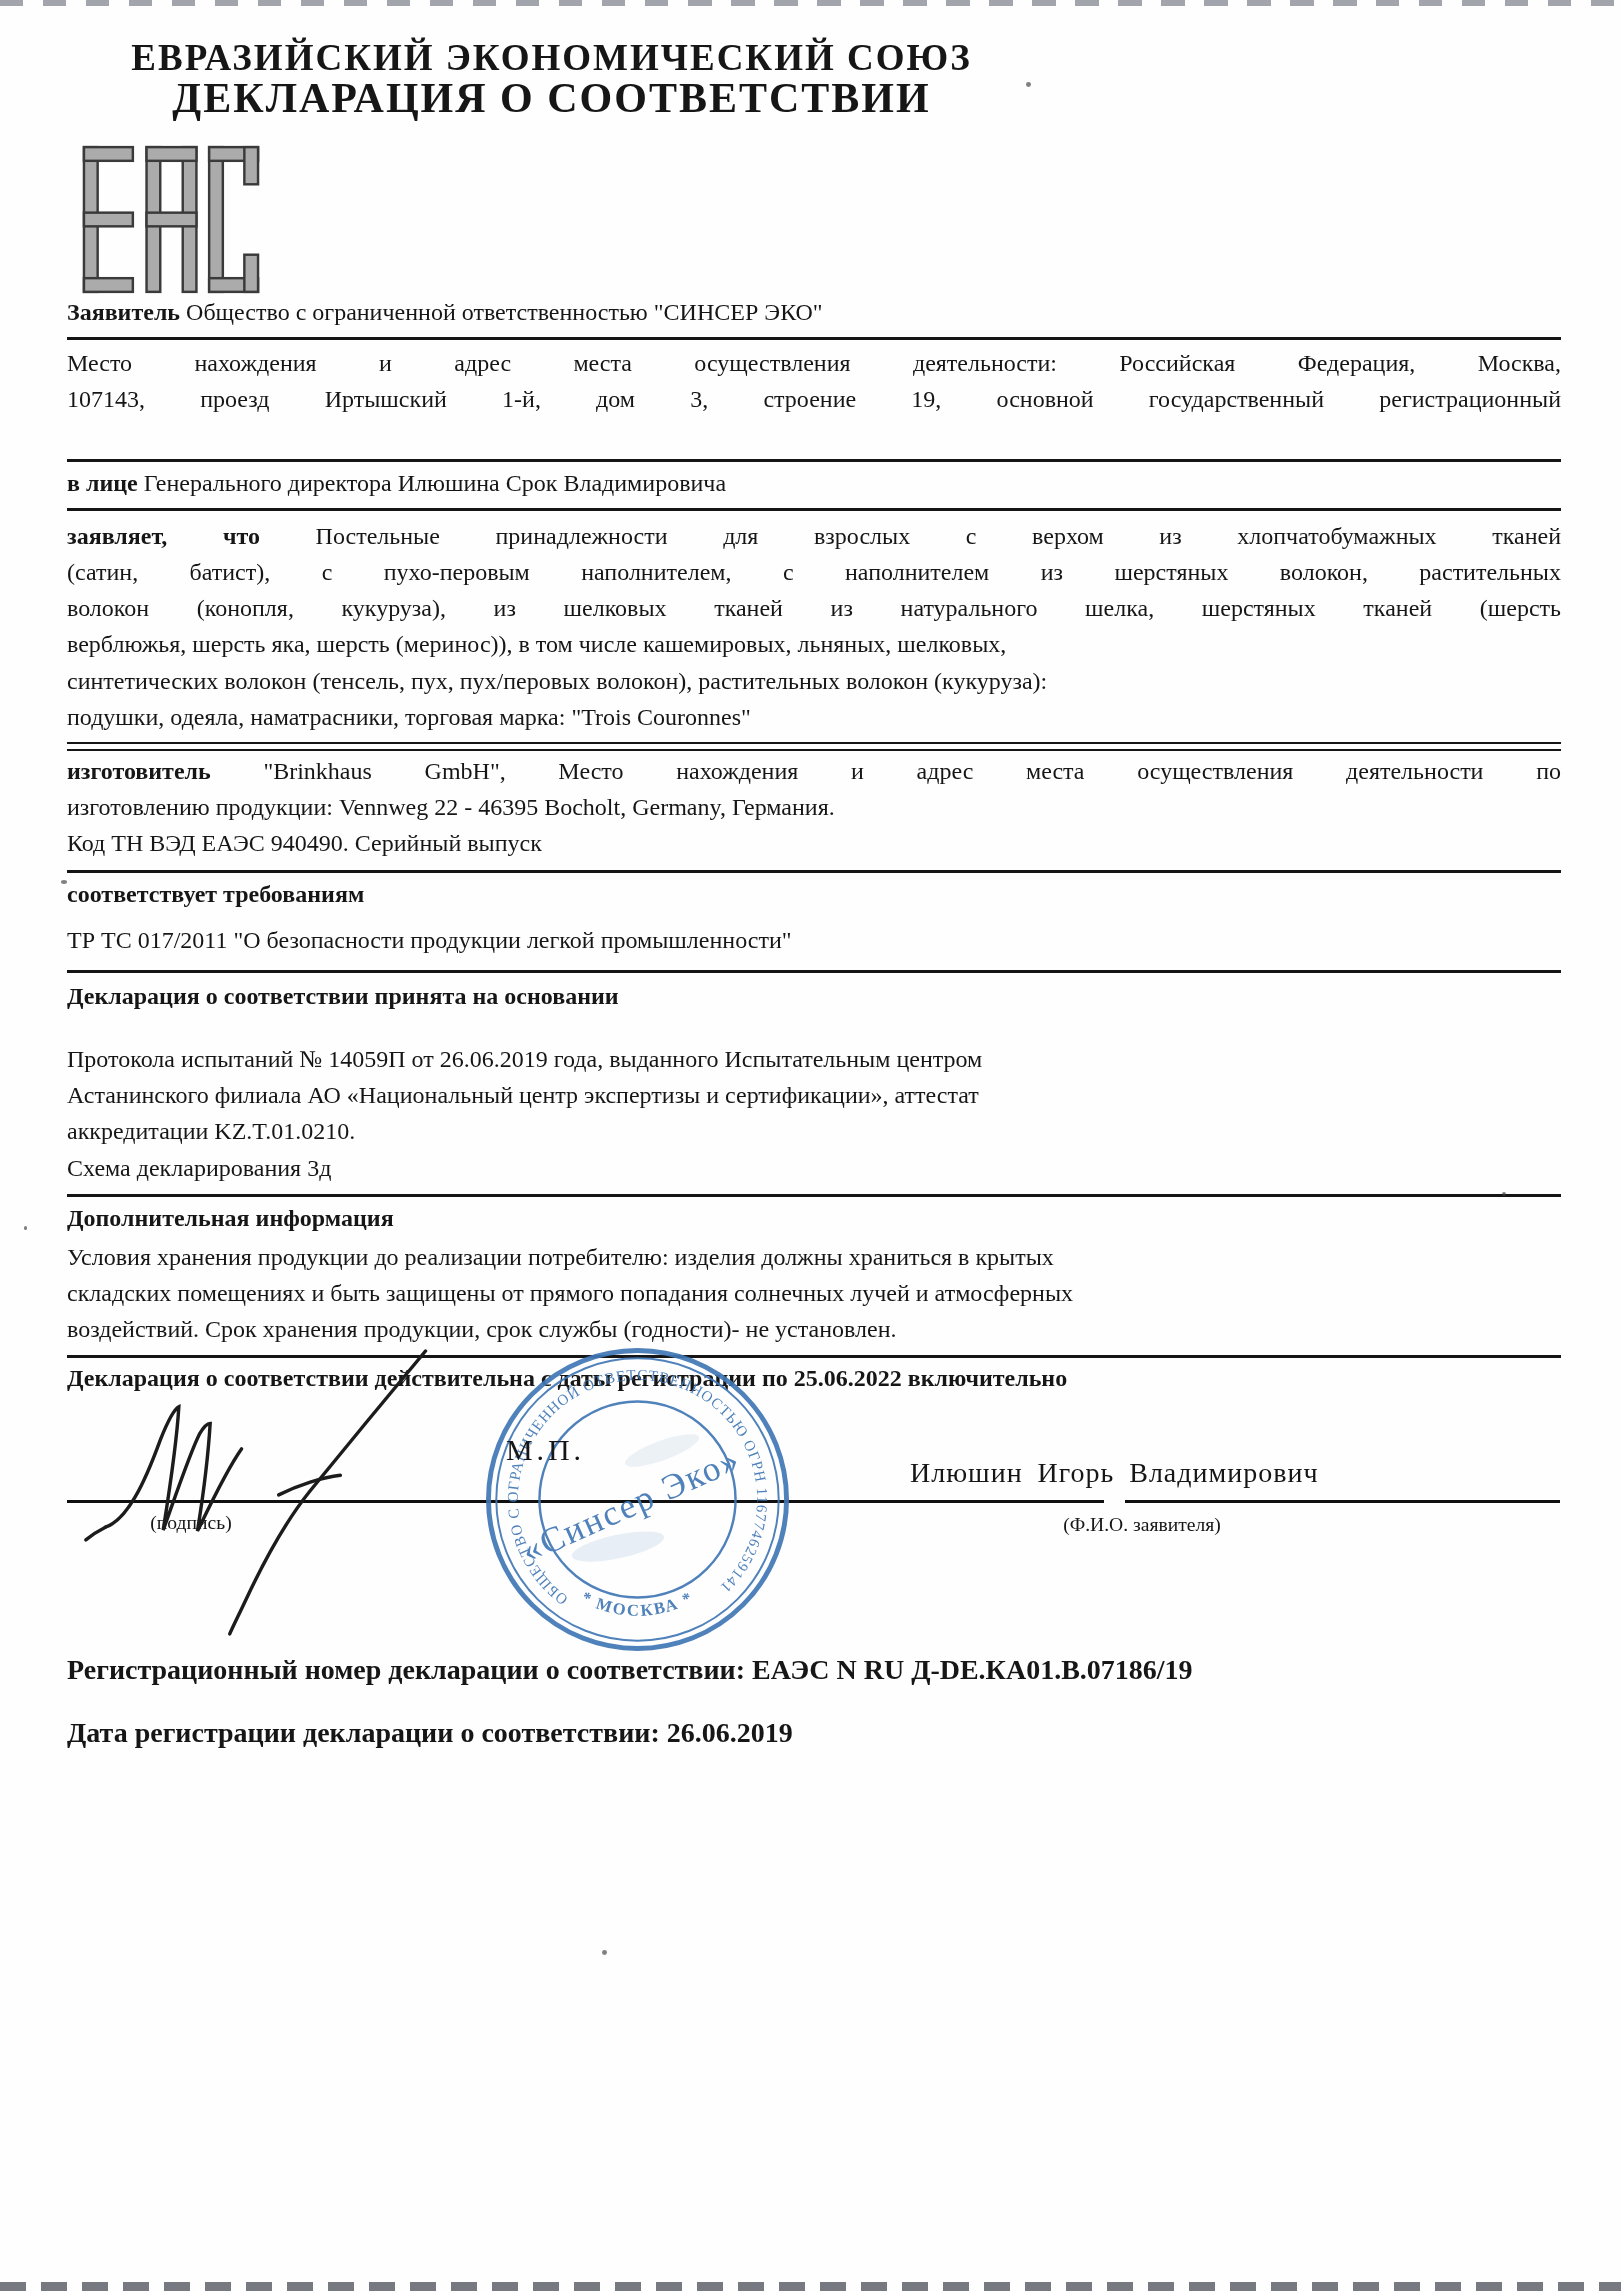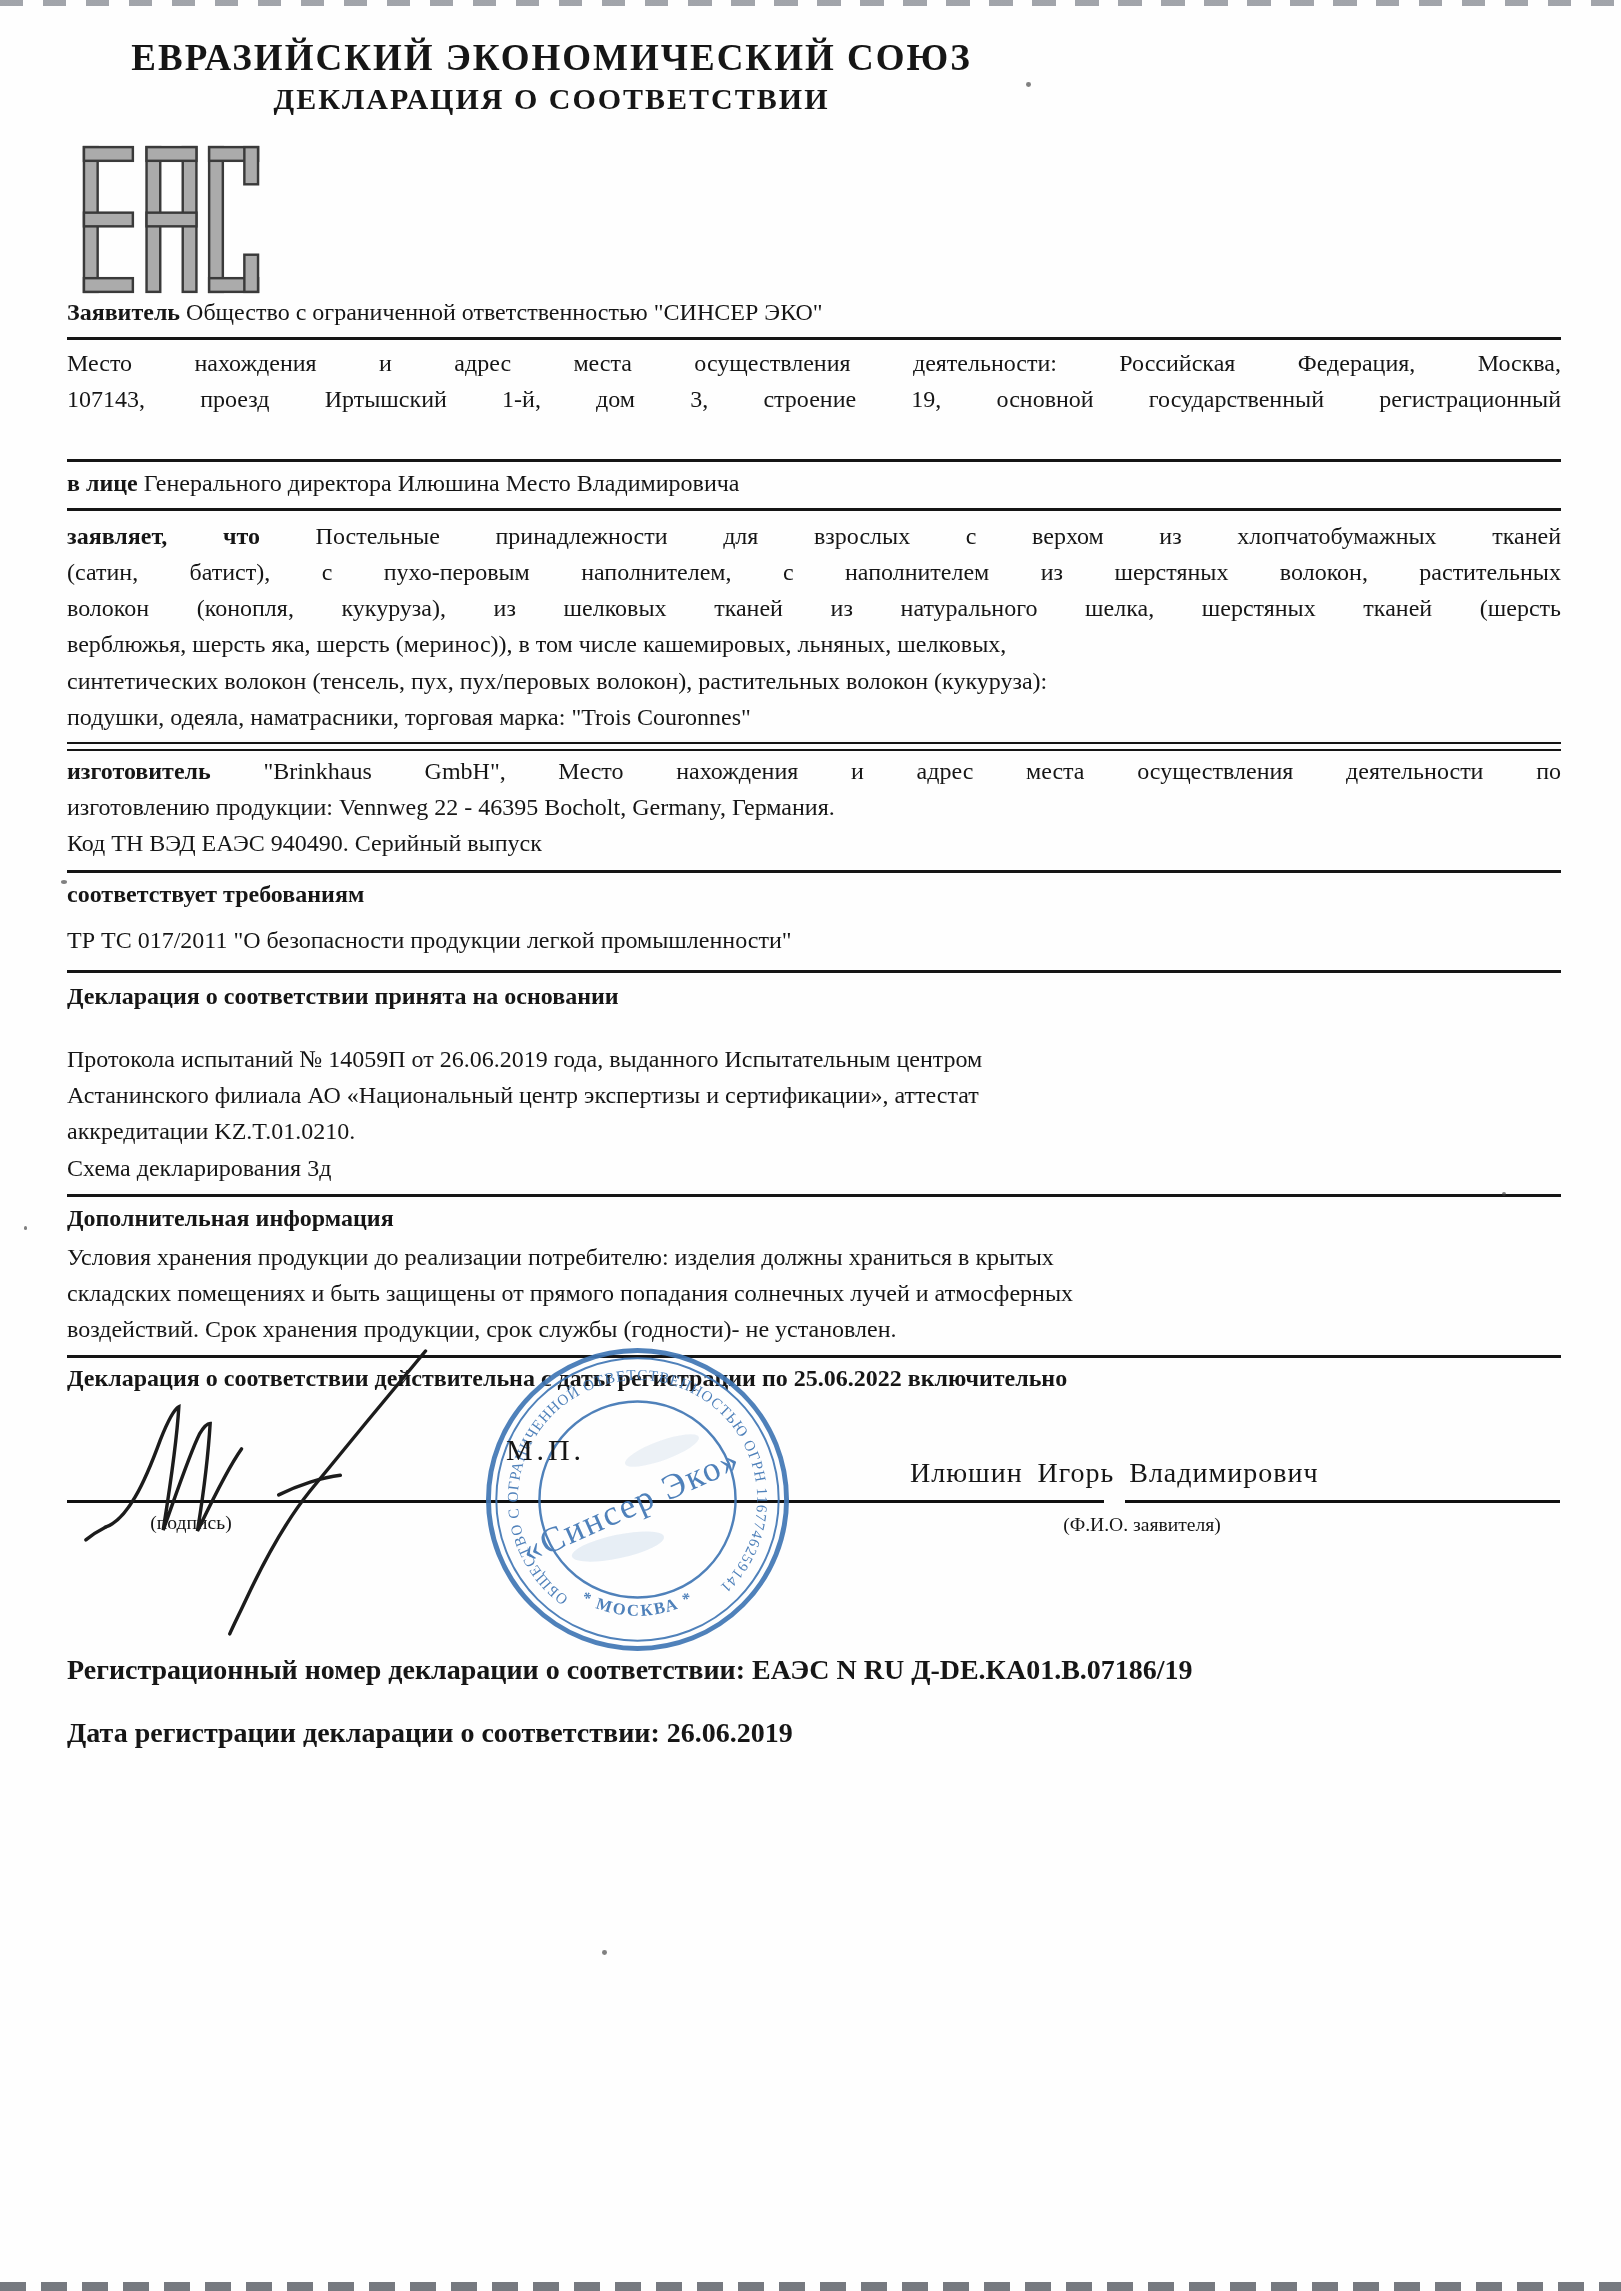--- a/index.html
+++ b/index.html
@@ -3,21 +3,21 @@
 <meta charset="utf-8">
 <style>
   html,body{margin:0;padding:0;background:#e9e9e9;}
   .page{
     position:relative;width:1621px;height:2292px;margin:0 auto;
     background:#fefefe;overflow:hidden;
     font-family:"Liberation Serif", serif;color:#161616;
   }
   .abs{position:absolute;}
   .title-line1{font-size:37px;font-weight:bold;letter-spacing:2px;white-space:nowrap;}
-  .title-line2{font-size:30px;font-weight:bold;letter-spacing:2px;white-space:nowrap;}
+  .title-line2{font-size:42px;font-weight:bold;letter-spacing:2px;white-space:nowrap;}
   .title-wrap{left:0;top:37px;width:1103px;text-align:center;line-height:41px;}
   .body-line{font-size:24px;line-height:36px;height:36px;white-space:nowrap;left:67px;width:1494px;}
   .just{white-space:normal;text-align:justify;text-align-last:justify;}
   .bl{font-weight:bold;}
   .hline{left:67px;width:1494px;height:2.9px;background:#151515;}
   .hline-thick{height:4.9px;border-top:2px solid #151515;border-bottom:2px solid #151515;background:#fefefe;}
   .caption{font-size:19.6px;line-height:23.5px;text-align:center;white-space:nowrap;}
   .sigline{height:2.9px;background:#101010;top:1500px;}
   .mp-text{font-size:30px;font-weight:normal;letter-spacing:3.9px;z-index:6;}
   .name-line{font-size:28px;letter-spacing:1px;word-spacing:6.9px;white-space:nowrap;}
@@ -67,21 +67,21 @@
 
   <div class="abs body-line" style="top:294px;"><span class="bl">Заявитель</span><span> Общество с ограниченной ответственностью "СИНСЕР ЭКО"</span></div>
 
   <div class="abs hline" style="top:337px;"></div>
 
   <div class="abs body-line just" style="top:345px;">Место нахождения и адрес места осуществления деятельности: Российская Федерация, Москва,</div>
   <div class="abs body-line just" style="top:381px;">107143, проезд Иртышский 1-й, дом 3, строение 19, основной государственный регистрационный</div>
 
   <div class="abs hline" style="top:459px;"></div>
 
-  <div class="abs body-line" style="top:465px;"><span class="bl">в лице</span><span> Генерального директора Илюшина Место Владимировича</span></div>
+  <div class="abs body-line" style="top:465px;"><span class="bl">в лице</span><span> Генерального директора Илюшина Срок Владимировича</span></div>
 
   <div class="abs hline" style="top:508px;"></div>
 
   <div class="abs body-line just" style="top:518px;"><span class="bl">заявляет, что</span><span> Постельные принадлежности для взрослых с верхом из хлопчатобумажных тканей</span></div>
   <div class="abs body-line just" style="top:554px;">(сатин, батист), с пухо-перовым наполнителем, с наполнителем из шерстяных волокон, растительных</div>
   <div class="abs body-line just" style="top:590px;">волокон (конопля, кукуруза),  из шелковых тканей из натурального шелка,  шерстяных тканей (шерсть</div>
   <div class="abs body-line" style="top:626px;">верблюжья, шерсть яка,  шерсть (меринос)), в том числе кашемировых,  льняных, шелковых,</div>
   <div class="abs body-line" style="top:699px;">подушки, одеяла, наматрасники, торговая марка: "Trois  Couronnes"</div>
   <div class="abs body-line" style="top:663px;">синтетических волокон (тенсель, пух, пух/перовых волокон), растительных волокон (кукуруза):</div>
 

